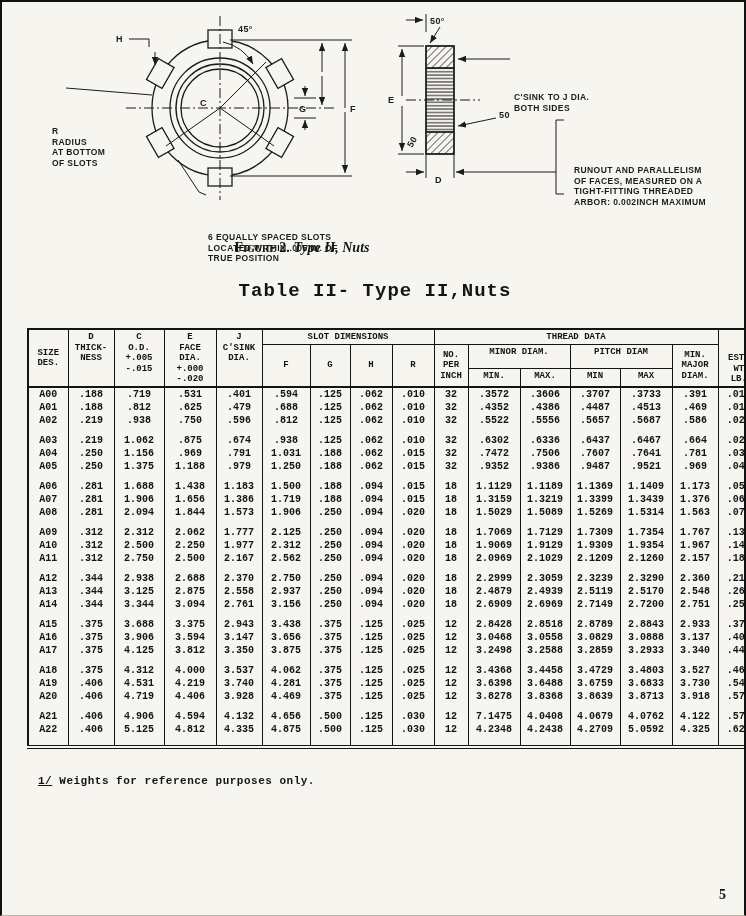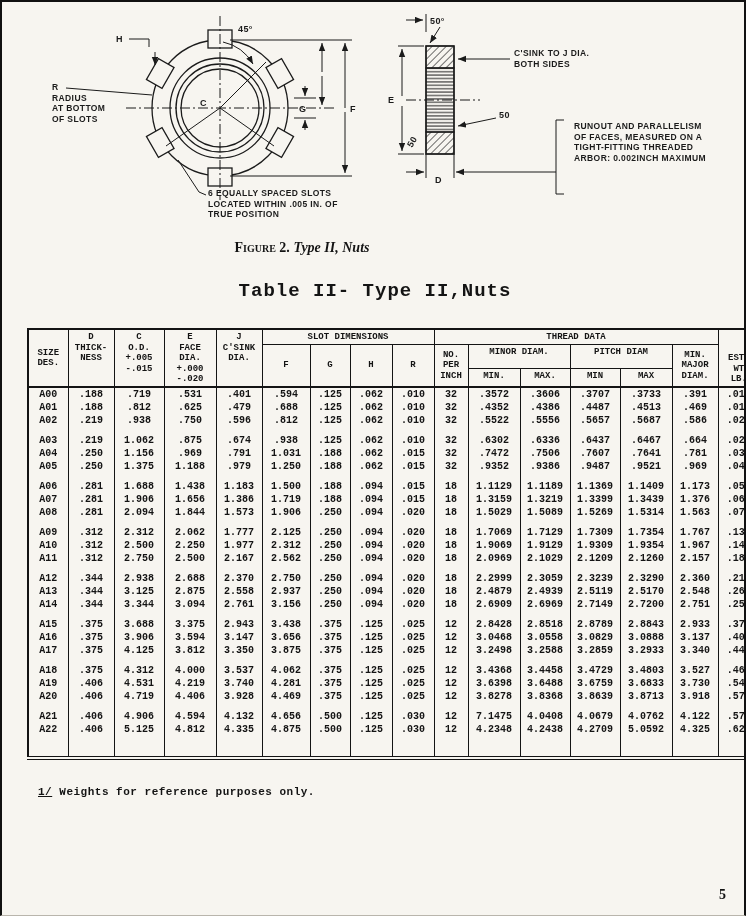--- a/index.html
+++ b/index.html
@@ -17,21 +17,21 @@
     font-family:"Liberation Mono","DejaVu Sans Mono",monospace;
     color:#161616;
   }
   
   .figure-area{position:relative;width:746px;height:224px;}
   .figure-area svg{position:absolute;left:0;top:0;}
   .draw-note{
     position:absolute;
     font-family:"Liberation Sans","DejaVu Sans",sans-serif;
     font-size:8.5px;font-weight:bold;letter-spacing:.4px;
-    line-height:10.5px;white-space:pre-line;color:#1b1b1b;
+    line-height:10.5px;white-space:pre-line;color:#1b1b1b;margin-top:44px;
   }
   svg text{
     font-family:"Liberation Sans","DejaVu Sans",sans-serif;
     font-size:9px;font-weight:bold;fill:#1b1b1b;letter-spacing:.4px;
   }
   
   .fig-caption{
     width:600px;margin-top:14px;text-align:center;
     font-family:"Liberation Serif","DejaVu Serif",serif;
     font-size:14px;color:#141414;
@@ -59,21 +59,21 @@
   table.nuts th.mid{vertical-align:middle;}
   table.nuts thead{border-bottom:2px solid #141414;}
   table.nuts td{
     border-left:1px solid #141414;border-right:1px solid #141414;
     font-size:10px;line-height:13px;font-weight:bold;
     text-align:center;padding:0;color:#141414;
     overflow:hidden;white-space:nowrap;
   }
   table.nuts tr.group-start td{padding-top:7px;}
   table.nuts tr.first-row td{}
-  table.nuts tr:last-child td{padding-bottom:20px;}
+  table.nuts tr:last-child td{padding-bottom:9px;}
   th.est-cell{position:relative;overflow:visible;vertical-align:bottom;padding-bottom:4px;}
   .est-ref{
     position:absolute;top:-13px;right:2px;
     font-size:10px;font-weight:bold;text-decoration:underline;
     background:transparent;
   }
   
   .footnote{
     margin:26px 0 0 36px;font-size:11px;font-weight:bold;
     letter-spacing:.5px;color:#141414;

